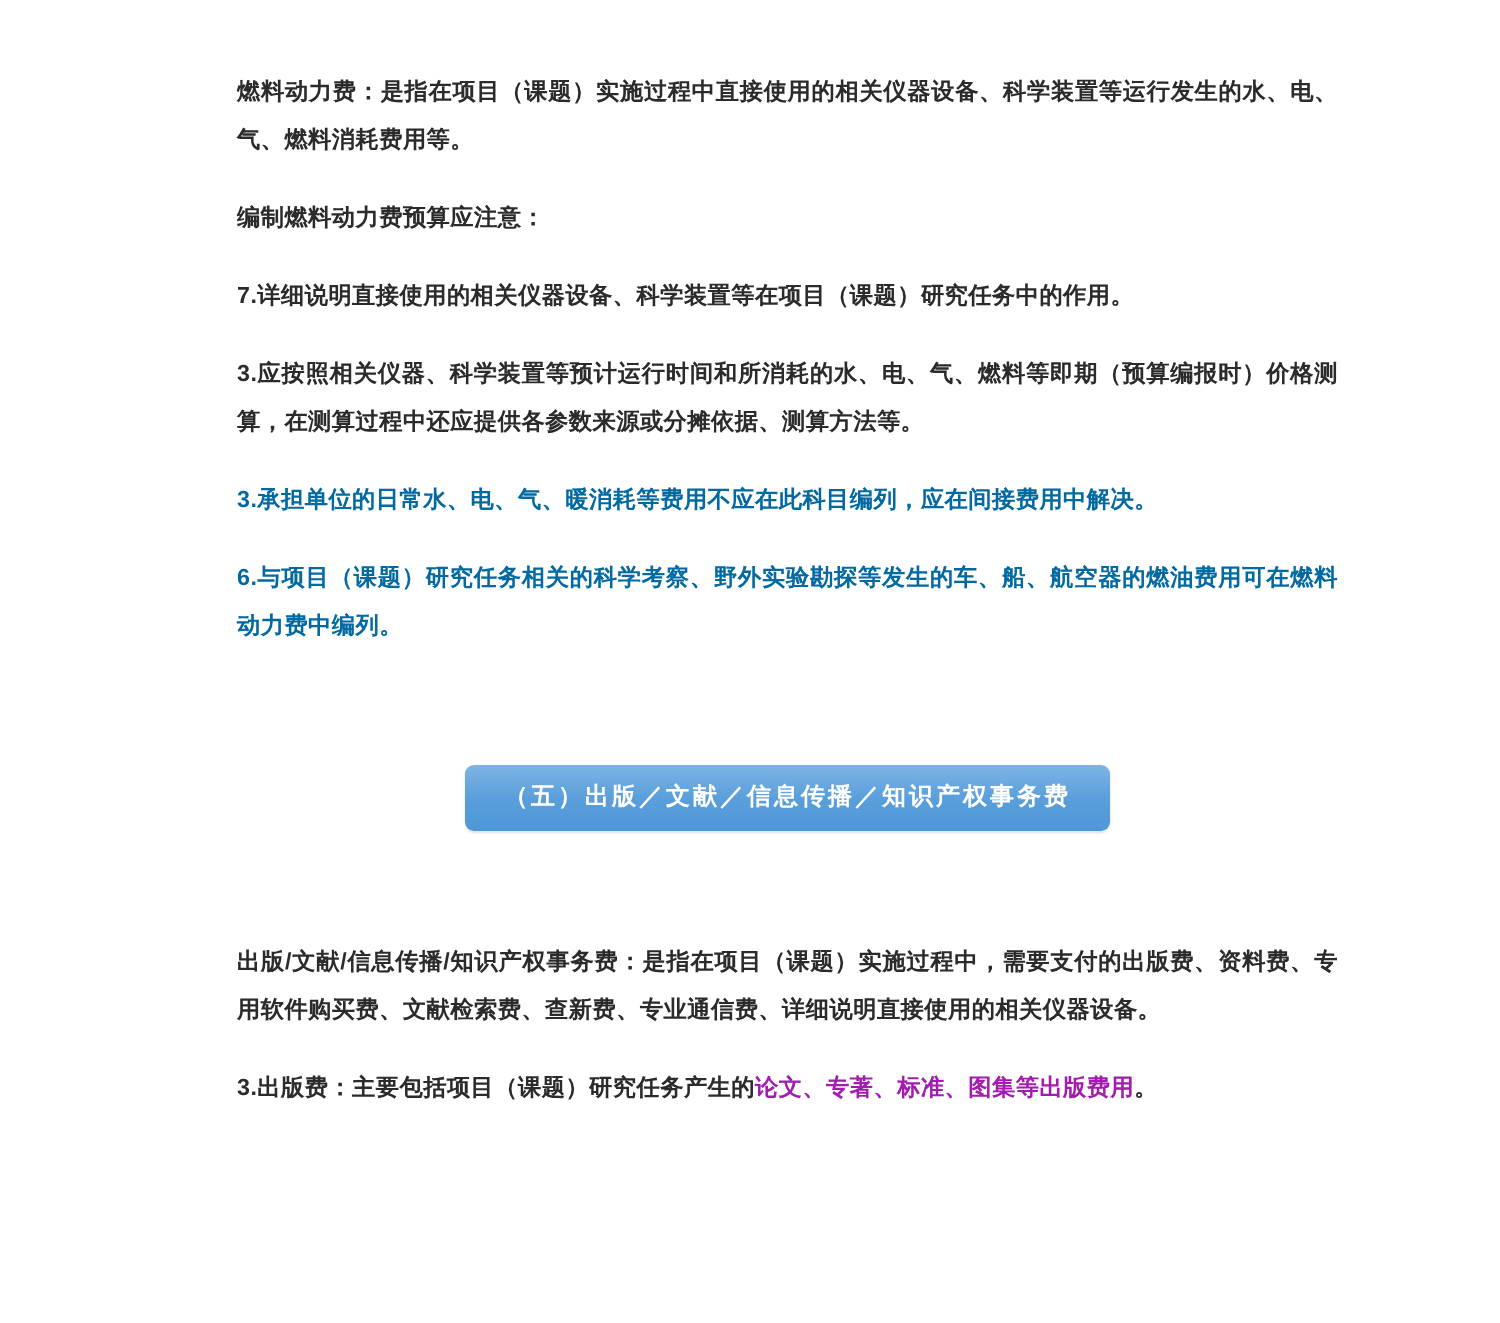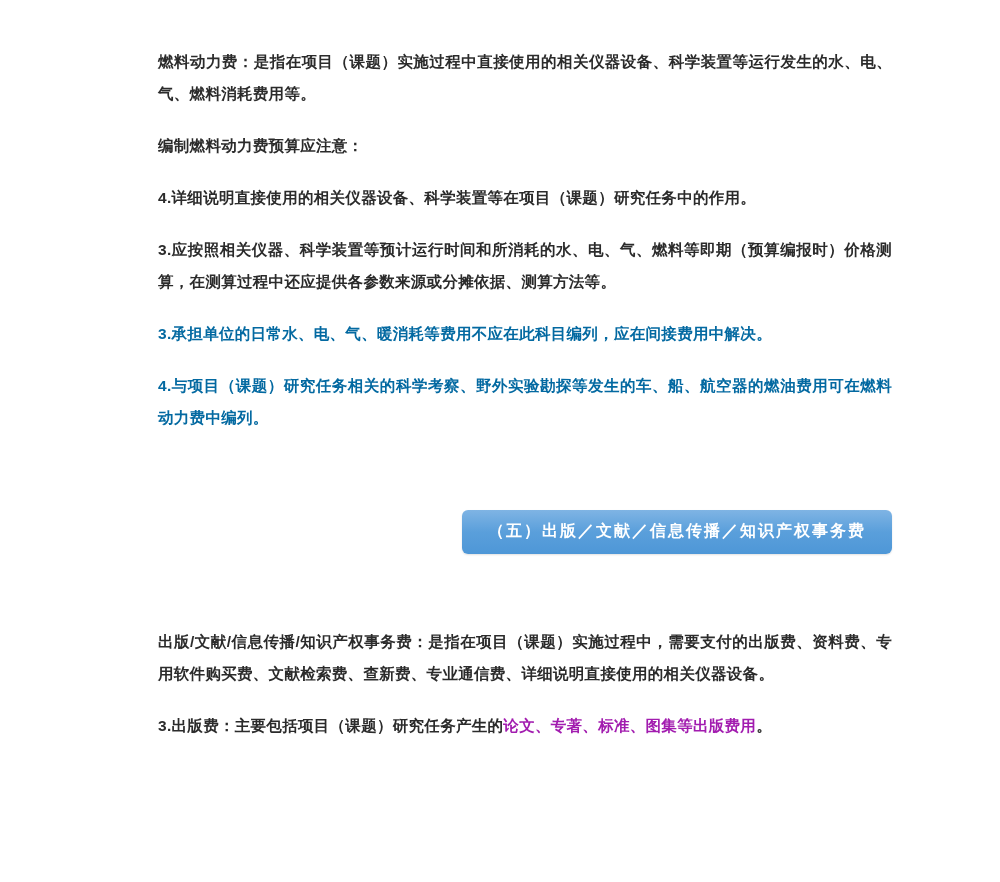--- a/index.html
+++ b/index.html
@@ -35,21 +35,21 @@
     color: #a21caf;
   }
   .para.blue-para {
     color: #0369a1;
   }
   .spacer-lg {
     height: 46px;
   }
   .banner-wrap {
     display: flex;
-    justify-content: flex-end;
+    justify-content: center;
     margin: 10px 0 0 0;
   }
   .banner {
     display: inline-block;
     background: linear-gradient(180deg, #7fb4e4 0%, #5a9fdb 50%, #4e97d7 100%);
     color: #ffffff;
     font-size: 16px;
     font-weight: 700;
     letter-spacing: 2px;
     padding: 11px 26px 12px 26px;
@@ -63,27 +63,27 @@
 </style>
 </head>
 <body>
 
 <div class="page">
 
   <p class="para">燃料动力费：是指在项目（课题）实施过程中直接使用的相关仪器设备、科学装置等运行发生的水、电、气、燃料消耗费用等。</p>
 
   <p class="para">编制燃料动力费预算应注意：</p>
 
-  <p class="para">4.详细说明直接使用的相关仪器设备、科学装置等在项目（课题）研究任务中的作用。</p>
+  <p class="para">7.详细说明直接使用的相关仪器设备、科学装置等在项目（课题）研究任务中的作用。</p>
 
   <p class="para">3.应按照相关仪器、科学装置等预计运行时间和所消耗的水、电、气、燃料等即期（预算编报时）价格测算，在测算过程中还应提供各参数来源或分摊依据、测算方法等。</p>
 
   <p class="para blue-para">3.承担单位的日常水、电、气、暖消耗等费用不应在此科目编列，应在间接费用中解决。</p>
 
-  <p class="para blue-para">4.与项目（课题）研究任务相关的科学考察、野外实验勘探等发生的车、船、航空器的燃油费用可在燃料动力费中编列。</p>
+  <p class="para blue-para">6.与项目（课题）研究任务相关的科学考察、野外实验勘探等发生的车、船、航空器的燃油费用可在燃料动力费中编列。</p>
 
   <div class="spacer-lg"></div>
 
   <div class="banner-wrap">
     <div class="banner">（五）出版／文献／信息传播／知识产权事务费</div>
   </div>
 
   <div class="spacer-after-banner"></div>
 
   <p class="para">出版/文献/信息传播/知识产权事务费：是指在项目（课题）实施过程中，需要支付的出版费、资料费、专用软件购买费、文献检索费、查新费、专业通信费、详细说明直接使用的相关仪器设备。</p>

